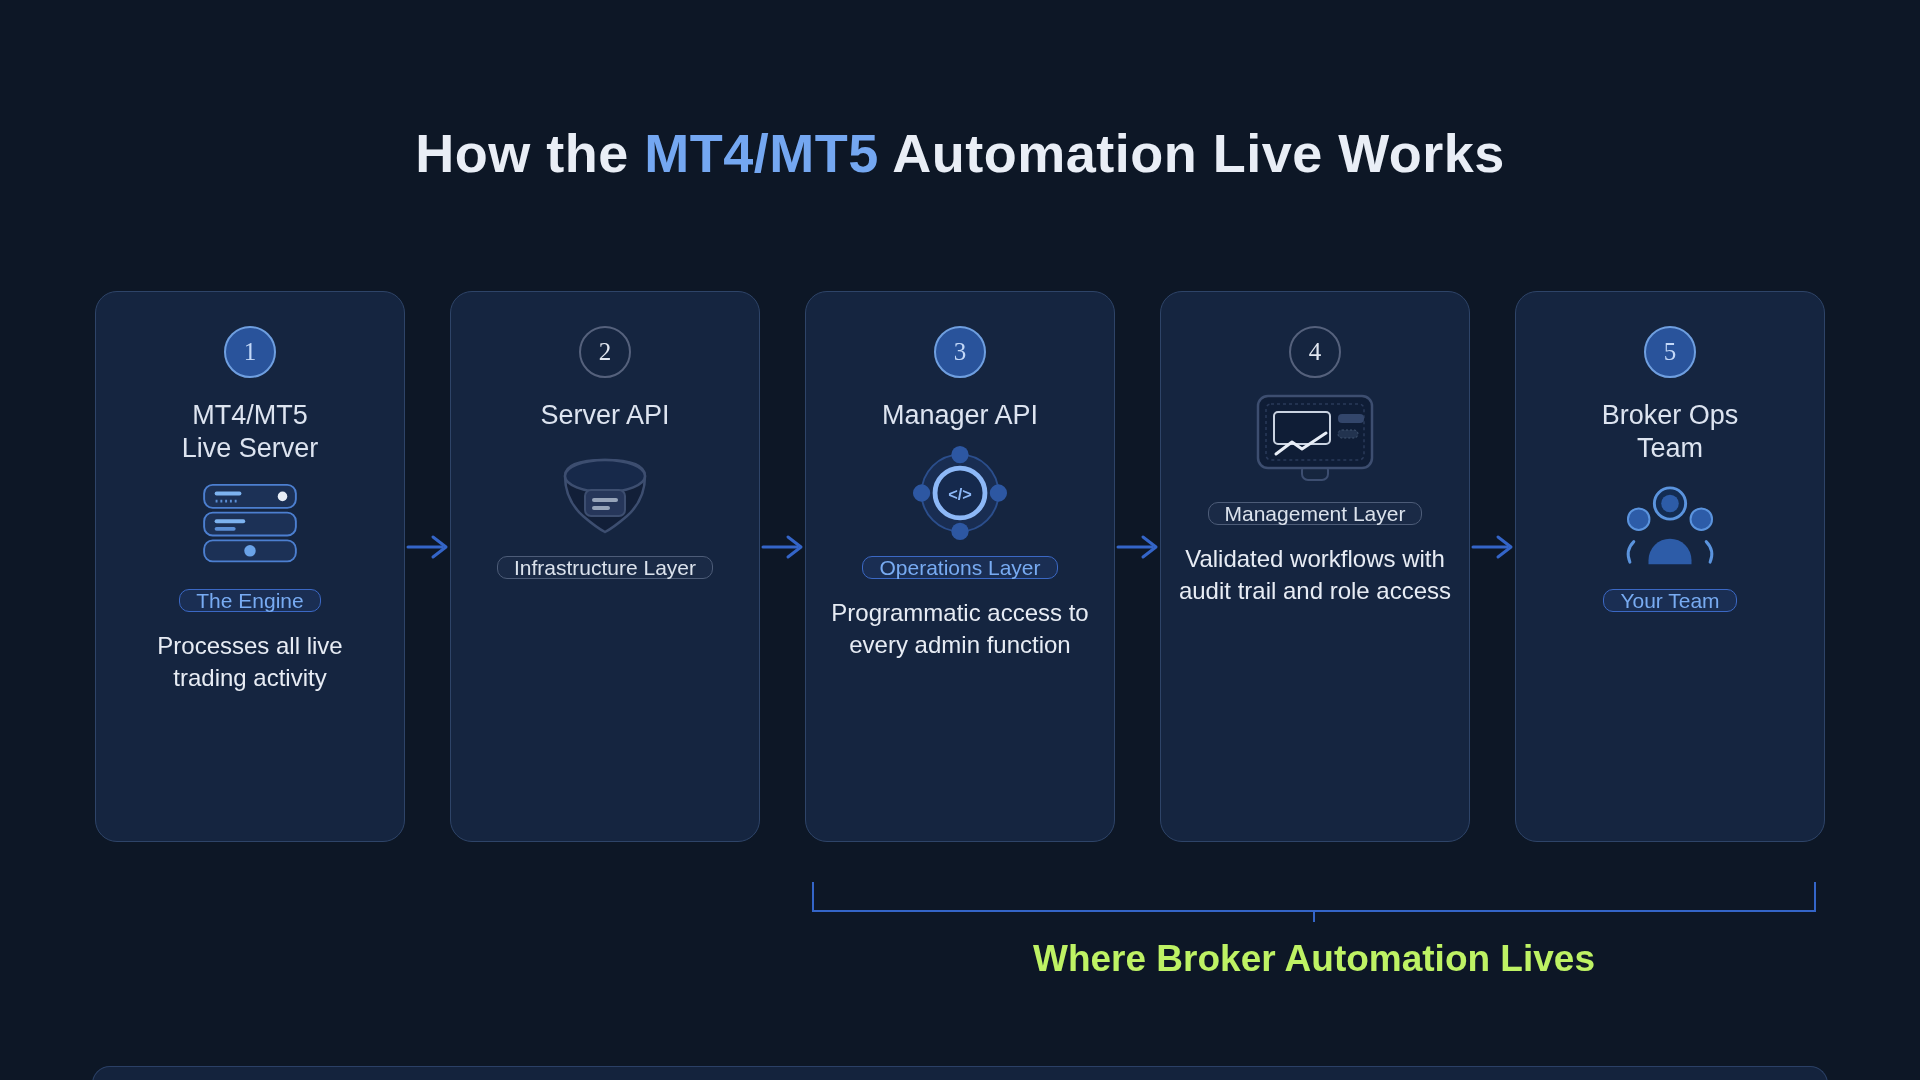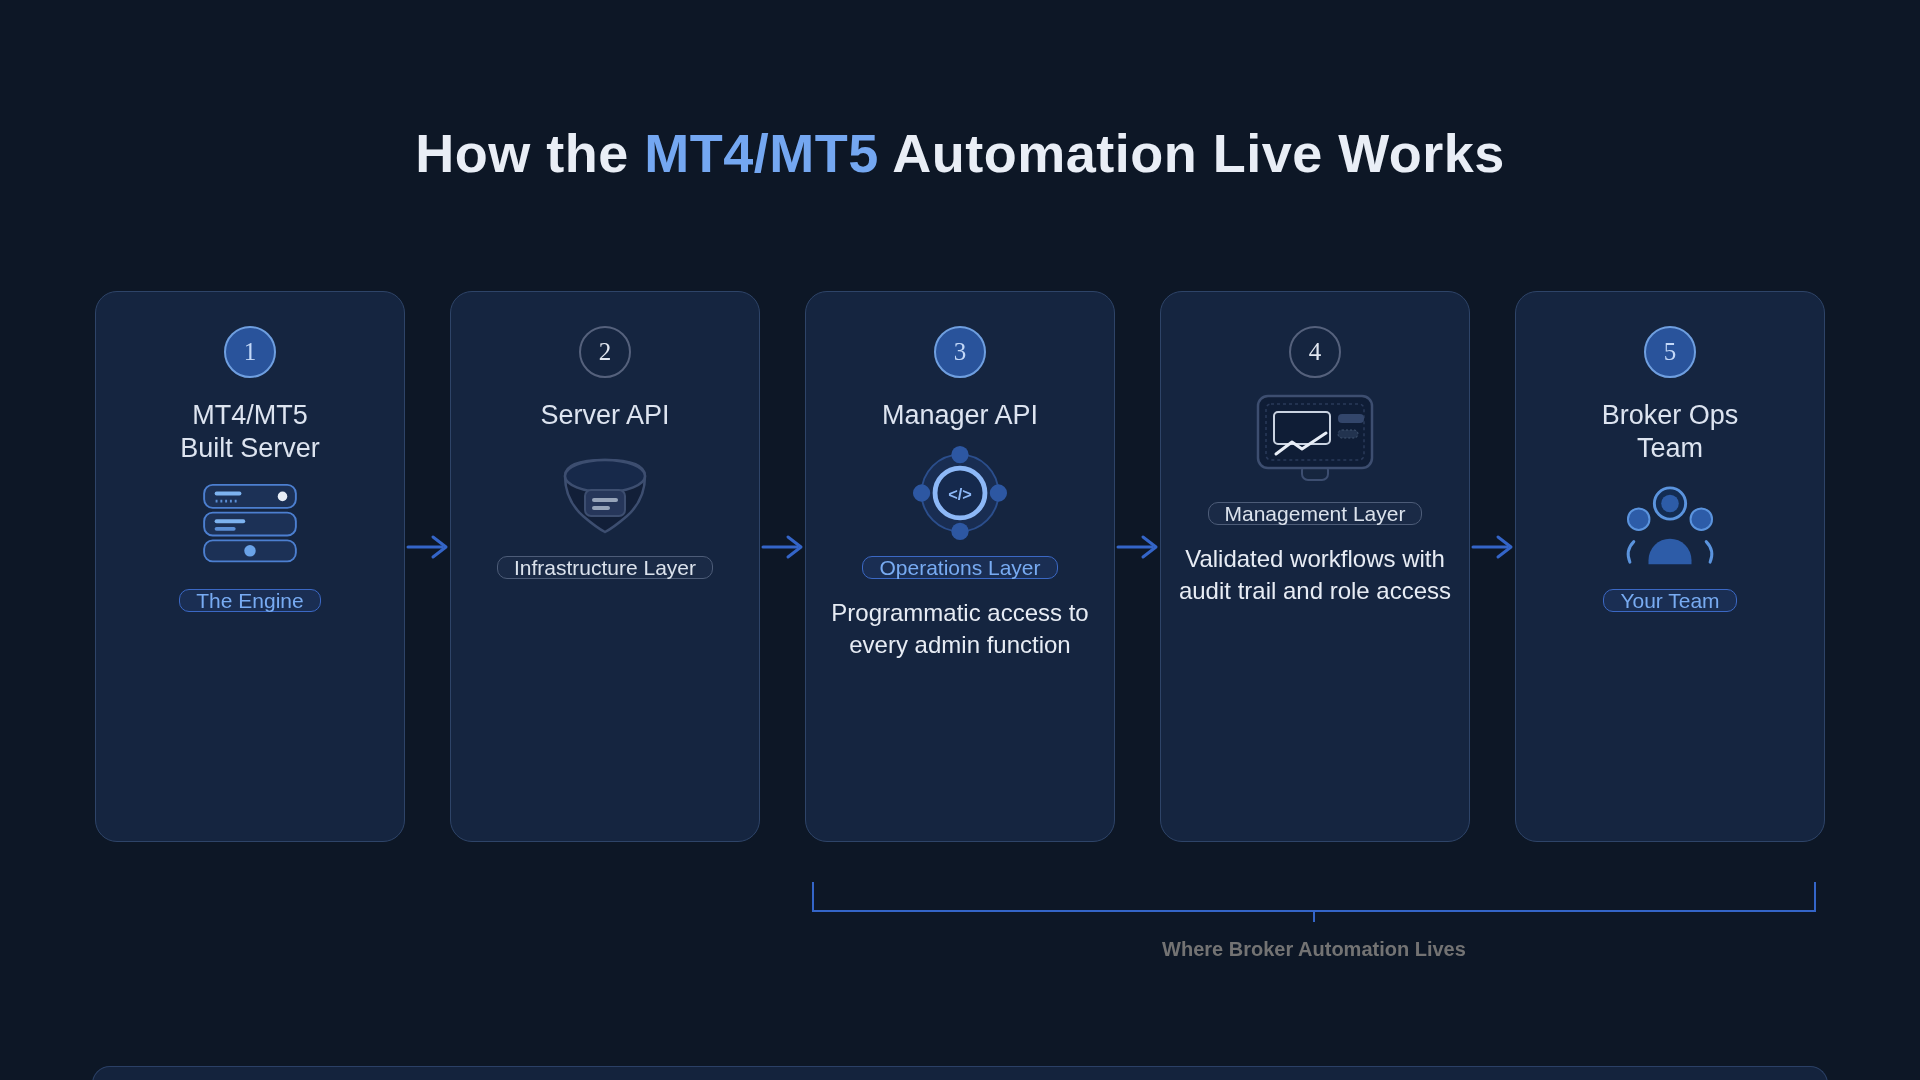--- a/index.html
+++ b/index.html
@@ -48,21 +48,21 @@
   .bracket {
     position:absolute; left:812px; top:882px; width:1004px; height:30px; box-sizing:border-box;
     border-left:2px solid #3465c8; border-right:2px solid #3465c8; border-bottom:2px solid #3465c8;
   }
   .bracket::after {
     content:""; position:absolute; left:50%; top:100%; width:2px; height:12px;
     background:#3465c8; transform:translateX(-1px);
   }
   .bracket-label {
     position:absolute; left:812px; top:938px; width:1004px; text-align:center;
-    font-size:20px; font-weight:700; color:#737373;
+    font-size:37px; font-weight:700; color:#bef264;
   }
   .next-section {
     position:absolute; left:92px; right:92px; top:1066px; height:22px;
     background:#14233d; border:1px solid #2b4066; border-bottom:none;
     border-radius:18px 18px 0 0;
   }
 </style>
 </head>
 <body>
 
@@ -71,36 +71,37 @@
   <div class="title">
     <span>How the </span><span class="accent">MT4/MT5</span><span> Automation Live Works</span>
   </div>
 
   <div class="row">
 
     <div class="card">
       <div class="num accent">1</div>
       <div class="card-title">
         <span>MT4/MT5</span>
-        <span>Built Server</span>
+        <span>Live Server</span>
       </div>
       <div class="icon-box">
         <svg width="100" height="86" viewBox="0 0 100 90">
           <rect x="2" y="2" width="96" height="24" rx="9" fill="#1c3156" stroke="#4c7fd0" stroke-width="2"></rect>
           <rect x="13" y="9" width="28" height="4" rx="2" fill="#7db3f0"></rect>
           <line x1="14" y1="19" x2="38" y2="19" stroke="#5b8fd6" stroke-width="3" stroke-dasharray="2 3"></line>
           <circle cx="84" cy="14" r="5" fill="#e8eef7"></circle>
           <rect x="2" y="31" width="96" height="24" rx="9" fill="#1c3156" stroke="#4c7fd0" stroke-width="2"></rect>
           <rect x="13" y="38" width="32" height="4" rx="2" fill="#7db3f0"></rect>
           <rect x="13" y="46" width="22" height="4" rx="2" fill="#5b8fd6"></rect>
           <rect x="2" y="60" width="96" height="22" rx="9" fill="#1c3156" stroke="#4c7fd0" stroke-width="2"></rect>
           <circle cx="50" cy="71" r="6" fill="#6aa3e8"></circle>
         </svg>
       </div>
       <div class="badge accent">The Engine</div>
+      <div class="desc w240">Processes all live trading activity</div>
     </div>
 
     <div class="arrow-cell">
       <svg width="44" height="26" viewBox="0 0 44 26">
         <line x1="2" y1="13" x2="36" y2="13" stroke="#3465c8" stroke-width="3" stroke-linecap="round"></line>
         <path d="M27 3 L40 13 L27 23" fill="none" stroke="#3465c8" stroke-width="3" stroke-linecap="round" stroke-linejoin="round"></path>
       </svg>
     </div>
 
     <div class="card">

